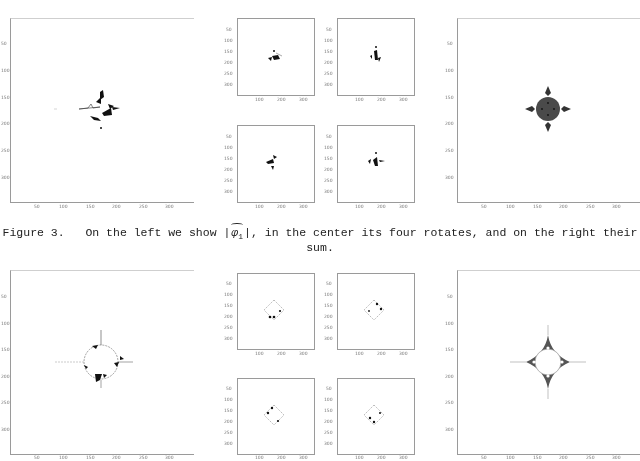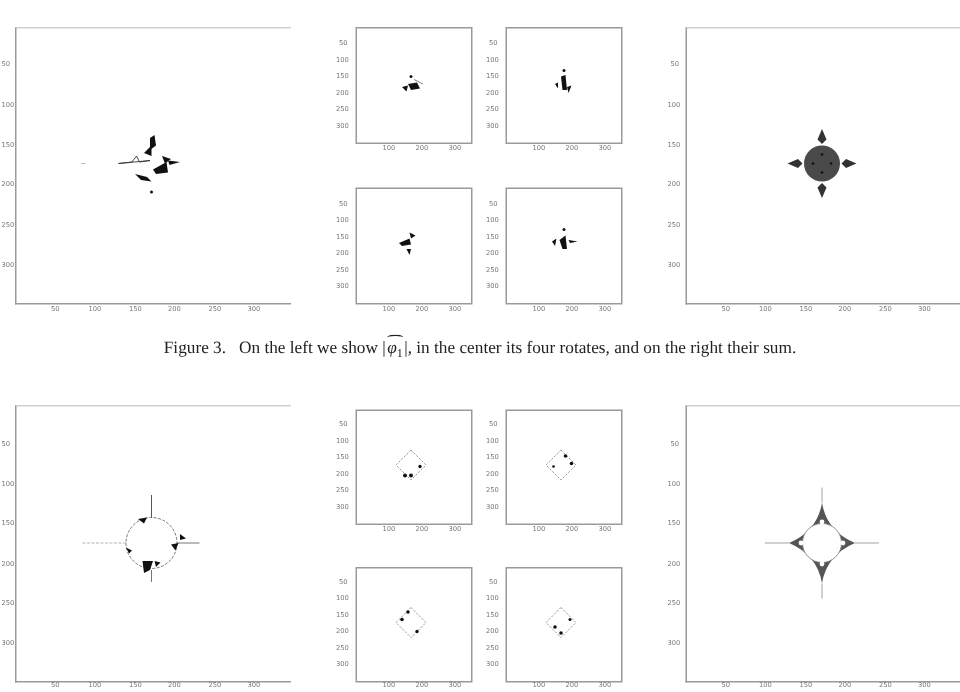--- a/index.html
+++ b/index.html
@@ -4,21 +4,21 @@
 <style>
   html, body { margin: 0; padding: 0; background: #ffffff; }
   body { width: 640px; height: 461px; position: relative; overflow: hidden;
          font-family: "DejaVu Serif", serif; color: #222; }
   .panel { position: absolute; }
   .axes { position: absolute; border-left: 1px solid #9a9a9a; border-bottom: 1px solid #9a9a9a; }
   .axes.box { border: 1px solid #9a9a9a; }
   .axes.openright { border-top: 1px solid #cfcfcf; }
   .tick { position: absolute; font-family: "DejaVu Sans", sans-serif; font-size: 4.5px; color: #777; white-space: nowrap; }
   .caption { position: absolute; left: 0; width: 640px; top: 226px; text-align: center;
-             font-family: Liberation Serif, serif; font-size: 11.5px; color: #222; }
+             font-family: Liberation Mono, monospace; font-size: 11.5px; color: #222; }
   .caption .phi { display: inline-block; position: relative; font-style: italic; padding: 0 1px; }
   .caption .phi::before { content: ""; position: absolute; left: 1px; right: 1px; top: -3px; height: 3px;
         border-top: 1px solid #222; border-radius: 50% 50% 0 0; }
   svg { position: absolute; left: 0; top: 0; overflow: visible; }
 </style>
 </head>
 <body>
 
 <div class="panel" style="left:0;top:0;width:200px;height:212px;">
   <div class="axes openright" style="left:10px;top:18px;width:183px;height:183px;"></div>

